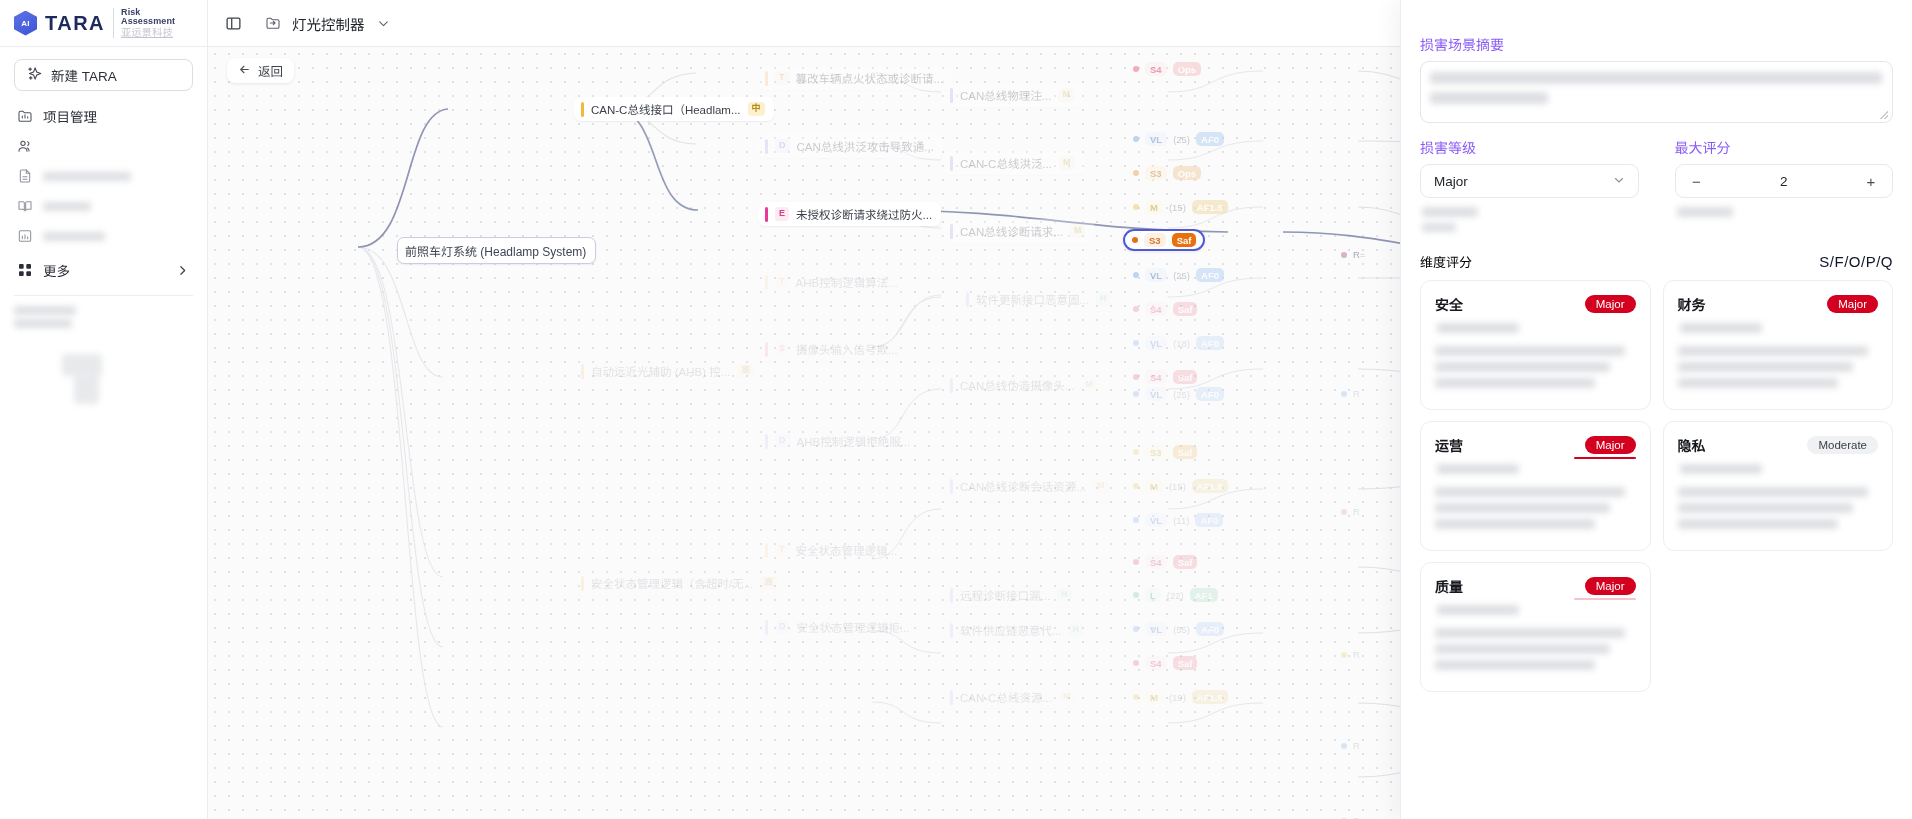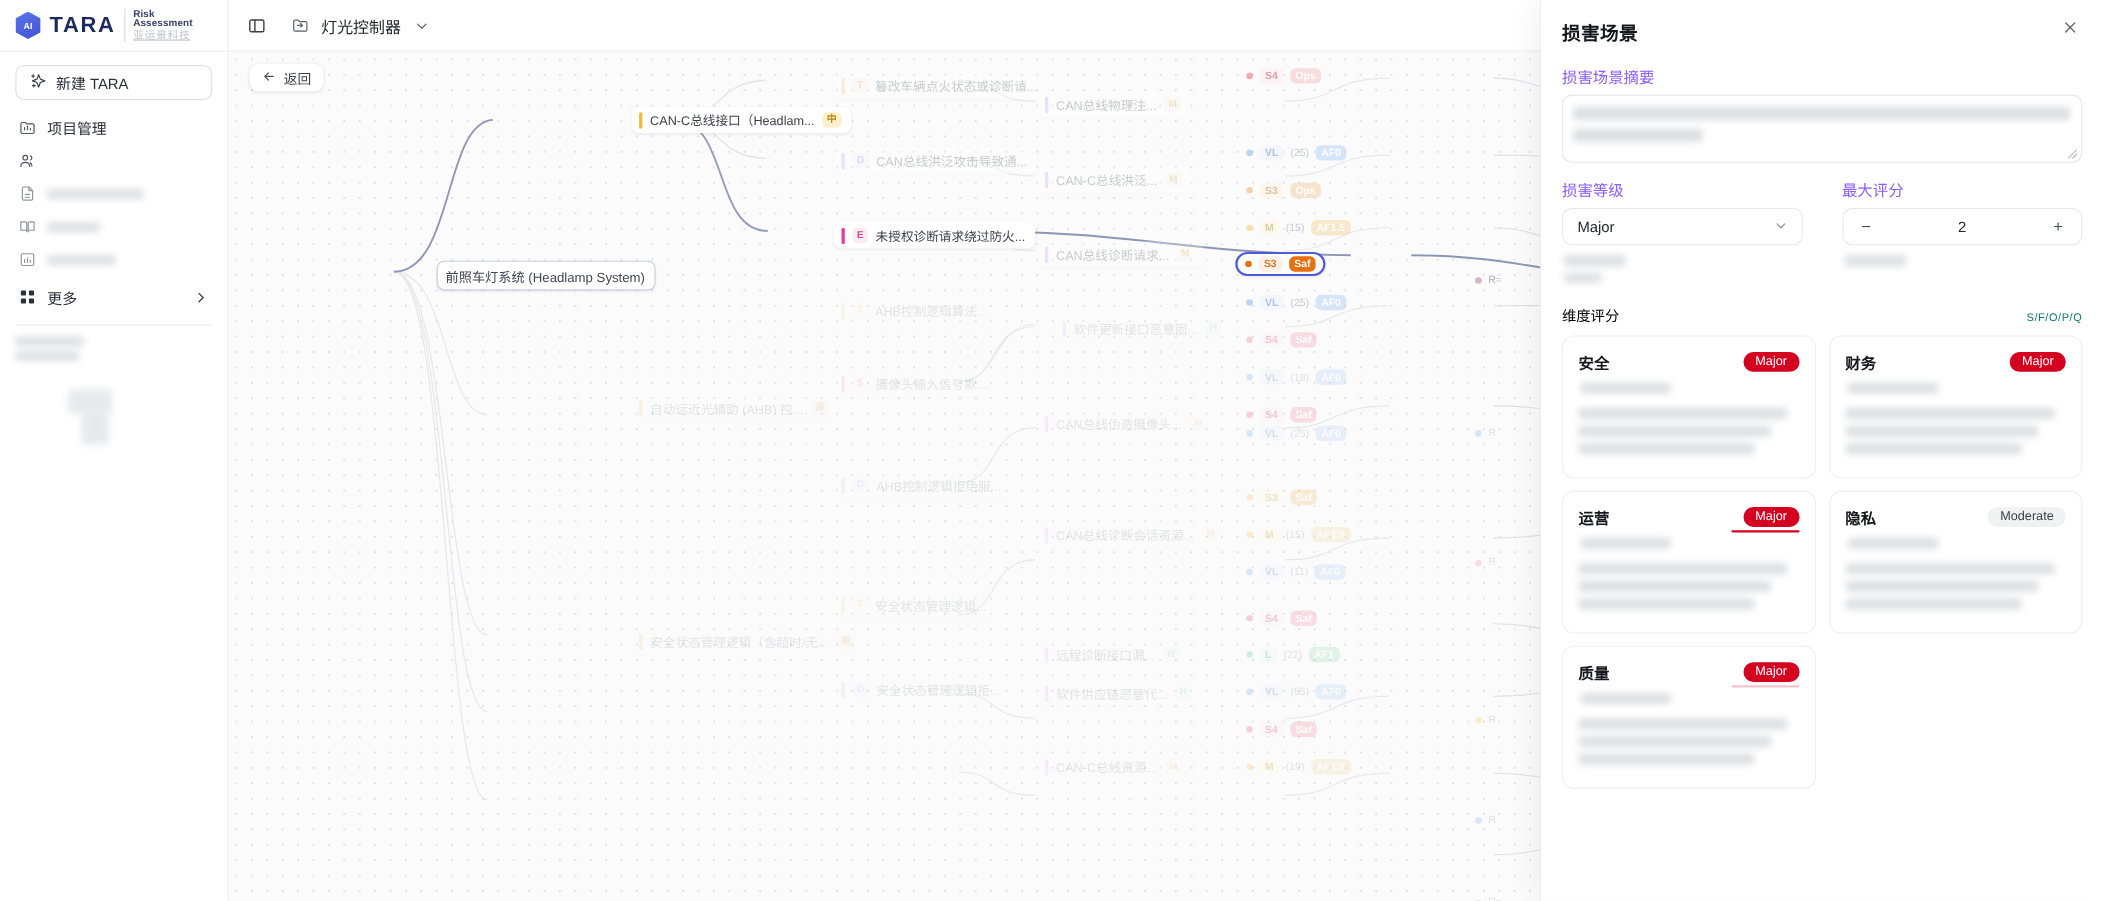--- a/index.html
+++ b/index.html
@@ -132,21 +132,21 @@
   }
   .step-box {
     height:34px; border:1px solid #e6e8eb; border-radius:9px; display:flex;
     align-items:center; justify-content:space-between; padding: 0 13px;
     font-size:13.5px; color:#22262d; background:#fff;
   }
   .step-btn { font-size:15px; color:#4a4f57; cursor:pointer; width:16px; text-align:center; user-select:none; }
   .step-val { font-size:13.5px; color:#22262d; }
   .dim-head { display:flex; align-items:baseline; justify-content:space-between; margin: 20px 0 9px; }
   .dim-title { font-size:13px; color:#000000; }
-  .dim-key { font-size:10px; color:#0f766e; letter-spacing:.5px; }
+  .dim-key { font-size:15px; color:#0f172a; letter-spacing:.5px; }
   .cards { display:grid; grid-template-columns: 1fr 1fr; gap: 11px 12px; }
   .card { border:1px solid #eceef0; border-radius:11px; padding: 13px 14px 15px; background:#fff; min-height: 108px; position:relative; }
   .card-head { display:flex; align-items:center; justify-content:space-between; }
   .card-name { font-size:14px; font-weight:700; color:#16181d; }
   .badge { font-size:11.5px; border-radius:11px; padding: 3px 11px; font-weight:400; }
   .badge.major { background:#d3001f; color:#fff; }
   .badge.moderate { background:#f0f1f3; color:#3b4049; }
   .card-u { position:absolute; height:2px; border-radius:2px; }
 </style>
 </head>
@@ -582,28 +582,20 @@
           </div>
           <div class="rowchip" style="left: 1133px; top: 768px; opacity: 0.3;">
             <span class="dot" style="background: rgb(239, 154, 166);"></span>
             <span class="chip-plain" style="color: rgb(154, 160, 170);">R=</span>
           </div>
         </div>
     </div>
   </section>
 
   <aside class="panel">
-    <div class="panel-head">
-      <div class="panel-title">损害场景</div>
-      <div class="close-x">
-        <svg width="14" height="14" viewBox="0 0 24 24" fill="none" stroke="#5c6068" stroke-width="1.9" stroke-linecap="round">
-            <path d="M5 5l14 14M19 5L5 19"></path>
-          </svg>
-      </div>
-    </div>
 
     <div class="field-label">损害场景摘要</div>
     <div class="textarea-box">
       <div class="blur" style="position:absolute;left:9px;top:10px;width:452px;height:12px"></div>
       <div class="blur" style="position:absolute;left:9px;top:30px;width:118px;height:12px"></div>
       <div class="resizer"></div>
     </div>
 
     <div class="two-col">
       <div>

